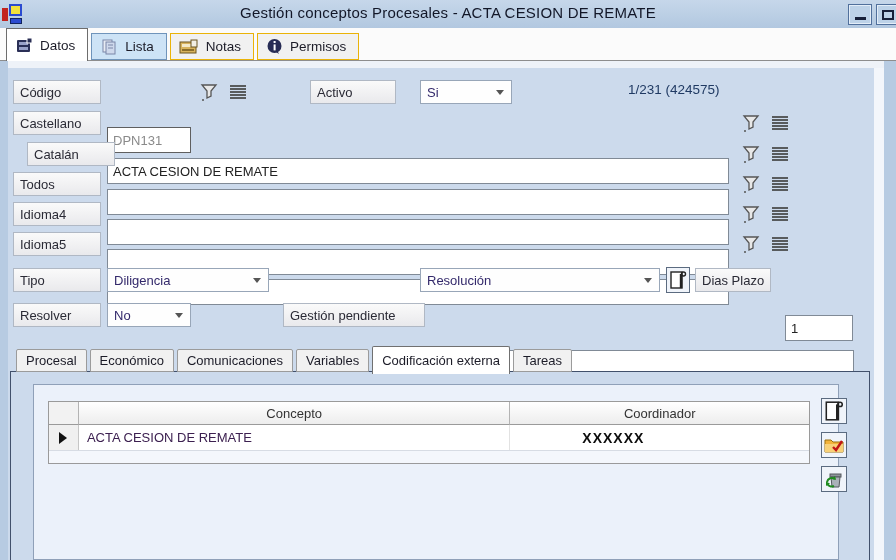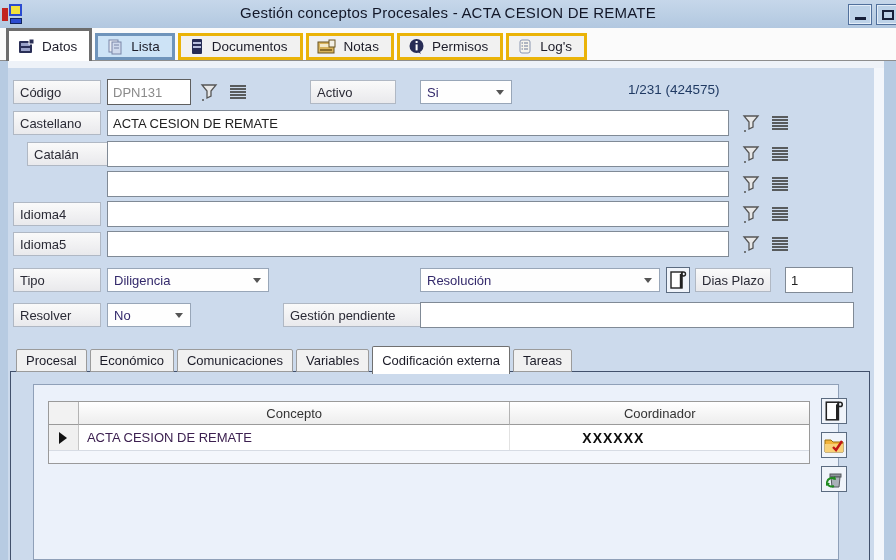--- a/index.html
+++ b/index.html
@@ -20,36 +20,36 @@
     border:1px solid #51709c; box-shadow:inset 0 0 0 1px #e3edf8; }
   .win-btn.min { left:848px; }
   .win-btn.max { left:876px; }
   .glyph-min { position:absolute; left:6px; top:12px; width:11px; height:3px; background:#17203a; }
   .glyph-max { position:absolute; left:5px; top:5px; width:12px; height:10px; border:2px solid #17203a; }
 
   
   .tabstrip { position:absolute; left:0; top:28px; width:896px; height:33px;
     background:#fbfbfb; border-bottom:1px solid #8d8d8d; display:flex; align-items:flex-end; padding-left:6px; }
   .tab { display:flex; align-items:center; gap:7px; height:27px; padding:0 12px 0 8px;
-    background:#f1f1f1; border:3px solid #eab308; margin-right:3px; font-size:13.5px; color:#1c1c28; cursor:default; }
+    background:#f1f1f1; border:1px solid #eab308; margin-right:3px; font-size:13.5px; color:#1c1c28; cursor:default; }
   .tab.selected { background:#ffffff; height:33px; margin-bottom:-1px; border-color:#6d6d6d; border-bottom:none; z-index:2; }
   .tab.hilite { background:#cde3f6; border-color:#6f94bb; }
   .tab svg { display:block; }
 
   
   .gapstrip { position:absolute; left:8px; top:61px; width:876px; height:7px; background:#eef2f8; }
   .formpanel { position:absolute; left:8px; top:68px; width:866px; height:492px; background:#ccdaec; }
   .whitestrip { position:absolute; left:874px; top:68px; width:10px; height:492px; background:#f3f6fb; }
 
   
   .fld-label { position:absolute; height:24px; background:linear-gradient(#fafafa,#e9e9ec);
     border:1px solid #b0b8c4; display:flex; align-items:center; padding-left:6px;
     font-size:13px; color:#2a2a35; }
   .txt { position:absolute; height:26px; background:#fff; border:1px solid #808a96;
-    font-size:13px; color:#222; padding:0 5px; font-family:"Liberation Sans",sans-serif; }
+    font-size:13px; color:#222; padding:0 5px; font-family:"Liberation Sans",sans-serif;margin-top:48px; }
   .txt.dim { color:#8a8a8a; border-color:#5f5f5f; }
   .combo { position:absolute; height:24px; background:#fefefe; border:1px solid #98a6b8;
     font-size:13px; color:#33296b; display:flex; align-items:center; padding-left:6px; }
   .combo::after { content:""; position:absolute; right:7px; top:50%; margin-top:-2px;
     border-left:4px solid transparent; border-right:4px solid transparent; border-top:5px solid #555; }
   .iconpair { position:absolute; display:flex; gap:5px; }
   .icon-btn24 { width:24px; height:24px; display:flex; align-items:center; justify-content:center; cursor:pointer; }
   .counter { position:absolute; font-size:13.5px; color:#203a63; text-align:left; }
   .sq-btn { position:absolute; width:24px; height:26px; background:#f0f4fa; border:1px solid #5b6b80;
     display:flex; align-items:center; justify-content:center; cursor:pointer; }
@@ -116,57 +116,37 @@
     <div class="tab hilite">
       <svg width="18" height="17" viewBox="0 0 18 17">
         <rect x="3" y="2" width="9" height="12" fill="#e8ecf4" stroke="#7a86a8"></rect>
         <rect x="6" y="4" width="9" height="12" fill="#cfd9ec" stroke="#7a86a8"></rect>
         <line x1="8" y1="7" x2="13" y2="7" stroke="#7a86a8"></line>
         <line x1="8" y1="10" x2="13" y2="10" stroke="#7a86a8"></line>
       </svg>
       <span>Lista</span>
     </div>
     <div class="tab">
-      <svg width="16" height="17" viewBox="0 0 16 17">
-        <rect x="3" y="1" width="10" height="15" rx="1" fill="#272c55"></rect>
-        <rect x="4" y="4" width="8" height="2" fill="#b9c0dd"></rect>
-        <rect x="4" y="8" width="8" height="2" fill="#b9c0dd"></rect>
-      </svg>
-      <span>Documentos</span>
-    </div>
-    <div class="tab">
       <svg width="20" height="17" viewBox="0 0 20 17">
         <rect x="1" y="4" width="16" height="11" fill="#d8b35c" stroke="#6b5420"></rect>
         <rect x="3" y="6" width="12" height="3" fill="#f4e9c8"></rect>
         <rect x="3" y="11" width="12" height="2" fill="#8a6d2a"></rect>
         <rect x="12" y="2" width="6" height="7" fill="#f2efe4" stroke="#6b5420"></rect>
       </svg>
       <span>Notas</span>
     </div>
     <div class="tab">
       <svg width="17" height="17" viewBox="0 0 17 17">
         <circle cx="8.5" cy="8" r="7" fill="#272c55"></circle>
         <rect x="7.6" y="3" width="2" height="2" fill="#fff"></rect>
         <rect x="7.6" y="6.4" width="2" height="6" fill="#fff"></rect>
         <path d="M10 14 L13 16 L11.5 13 Z" fill="#272c55"></path>
       </svg>
       <span>Permisos</span>
     </div>
-    <div class="tab">
-      <svg width="16" height="17" viewBox="0 0 16 17">
-        <rect x="3" y="2" width="10" height="13" rx="2" fill="#f6f4ec" stroke="#8a96b0"></rect>
-        <line x1="4.5" y1="5" x2="6" y2="5" stroke="#6b7898" stroke-dasharray="1.5,1"></line>
-        <line x1="7" y1="5" x2="11" y2="5" stroke="#6b7898"></line>
-        <line x1="4.5" y1="8" x2="6" y2="8" stroke="#6b7898" stroke-dasharray="1.5,1"></line>
-        <line x1="7" y1="8" x2="11" y2="8" stroke="#6b7898"></line>
-        <line x1="4.5" y1="11" x2="6" y2="11" stroke="#6b7898" stroke-dasharray="1.5,1"></line>
-        <line x1="7" y1="11" x2="11" y2="11" stroke="#6b7898"></line>
-      </svg>
-      <span>Log's</span>
-    </div>
   </div>
 
   <div class="gapstrip"></div>
   <div class="whitestrip"></div>
 
   <div class="formpanel">
 
     <div class="fld-label" style="left:5px;top:12px;width:88px">Código</div>
     <input class="txt dim" style="left: 99px; top: 11px; width: 84px;" value="DPN131">
     <div class="iconpair" style="left:189px;top:12px">
@@ -231,20 +211,21 @@
               <line x1="2" y1="4" x2="18" y2="4"></line>
               <line x1="2" y1="7" x2="18" y2="7"></line>
               <line x1="2" y1="10" x2="18" y2="10"></line>
               <line x1="2" y1="13" x2="18" y2="13"></line>
               <line x1="2" y1="16" x2="18" y2="16"></line>
             </g>
           </svg>
         </span>
     </div>
 
+    <div class="fld-label" style="left:5px;top:104px;width:88px">Todos</div>
     <input class="txt" style="left: 99px; top: 103px; width: 622px;" value="">
     <div class="iconpair" style="left:731px;top:104px">
       <span class="icon-btn24">
           <svg width="20" height="20" viewBox="0 0 20 20">
             <path d="M3 3 H17 L12 9 V14 L8 16 V9 Z" fill="#e8e8e8" stroke="#555" stroke-width="1.3"></path>
             <line x1="3" y1="18" x2="6" y2="18" stroke="#555" stroke-width="1.6" stroke-dasharray="2,1.5"></line>
           </svg>
         </span>
       <span class="icon-btn24">
           <svg width="20" height="20" viewBox="0 0 20 20">

